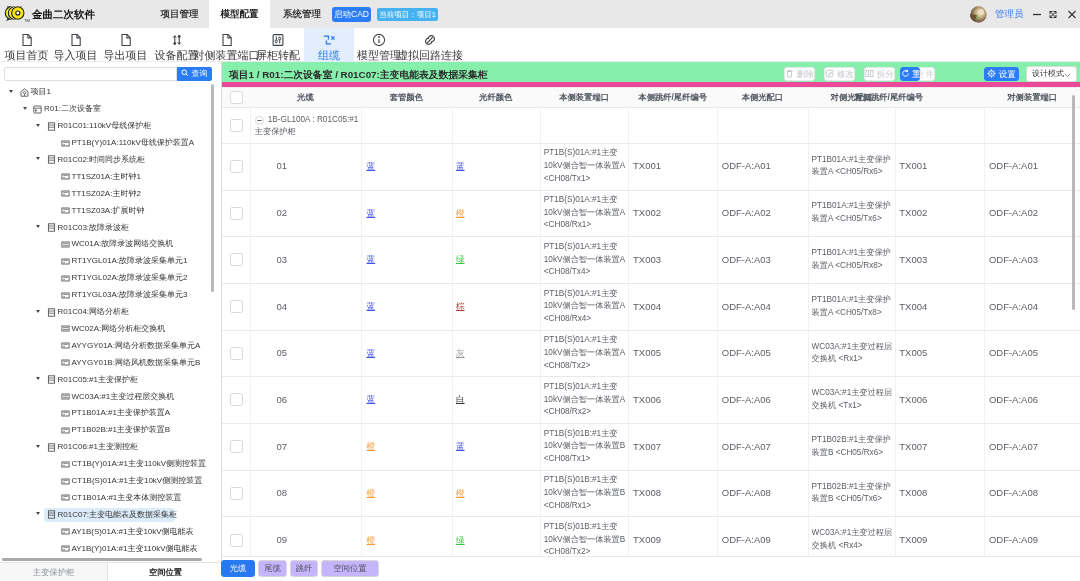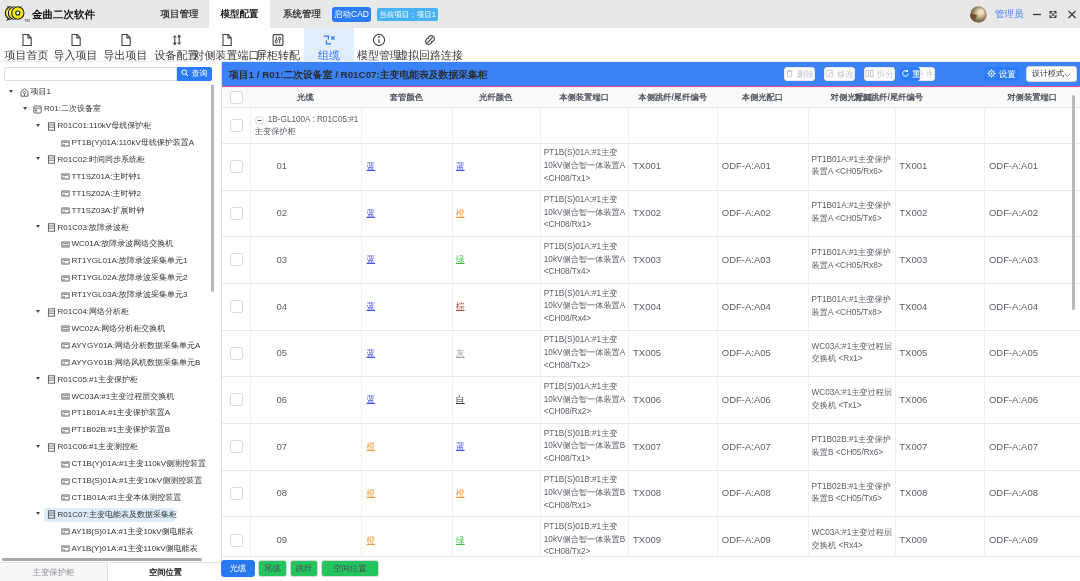--- a/index.html
+++ b/index.html
@@ -20,37 +20,37 @@
 .titem.act .lbl{color:#2878f5}
 .leftpanel{left:0;top:62px;width:222px;height:500px;background:#fff;border-right:1px solid #dcdcdc}
 .srch-in{left:4px;top:5px;width:173px;height:14px;border:1px solid #dcdfe6;border-radius:2px 0 0 2px;background:#fff}
 .srch-btn{left:177px;top:5px;width:35px;height:14px;background:#2b7cf7;border-radius:0 2px 2px 0;color:#fff;font-size:8px;line-height:14px;text-align:center}
 .trow{height:17px;line-height:17px;font-size:8px;color:#333;white-space:nowrap}
 .arr{position:absolute;top:6.5px;width:0;height:0;border-left:2.8px solid transparent;border-right:2.8px solid transparent;border-top:3.8px solid #4a4a4a}
 .ticon{position:absolute;top:4.5px;line-height:0}
 .ttext{position:absolute;top:0}
 .tsel{position:absolute;left:44px;top:2px;width:131px;height:14px;background:#ddecfa;border-radius:3px}
 .vscroll{background:#b9b9b9;border-radius:2px}
-.crumbbar{left:222px;top:62px;width:858px;height:25px;background:#3b82f6;border-bottom:1px solid #ec4899}
+.crumbbar{left:222px;top:62px;width:858px;height:25px;background:#86efac;border-bottom:5px solid #ec4899}
 .crumb{left:7px;top:0;height:25px;line-height:25px;font-size:9.8px;font-weight:bold;color:#2c2c2c;white-space:nowrap}
 .hbtn{top:66.5px;height:14px;border:1px solid #e9e9e9;border-radius:3px;background:#fff;color:#c3c7ce;font-size:8.5px;line-height:12px;text-align:center;white-space:nowrap}
 .hbtn.blue{background:#2b7cf7;border-color:#2b7cf7;color:#fff}
 .sel-mode{top:66px;height:16px;border:1px solid #d9d9d9;border-radius:3px;background:#fff;color:#333;font-size:8px;line-height:14px;text-align:left;padding-left:5px}
 .thead{left:222px;top:87px;width:858px;height:20.5px;background:#fafafa;border-top:1px solid #ececec;border-bottom:1px solid #e8e8e8}
 .th{position:absolute;top:0;height:20.5px;line-height:20.5px;font-size:8.3px;font-weight:bold;color:#50555e;text-align:center}
 .cbx{position:absolute;width:13px;height:13px;border:1px solid #d5d9e0;border-radius:2.5px;background:#fff}
 .vline{position:absolute;width:1px;background:#f1f1f1}
 .hline{position:absolute;left:222px;width:858px;height:1px;background:#e9e9e9}
 .cell{position:absolute;font-size:9.5px;color:#5a5e66;white-space:nowrap}
 .cell3{position:absolute;font-size:8.2px;color:#5a5e66;line-height:12.7px;white-space:nowrap;overflow:hidden}
 .clink{font-size:8.6px;text-decoration:underline}
 .botleft{left:0;top:562px;width:222px;height:19px;background:#fff}
 .bltab{position:absolute;top:7px;height:20px;line-height:19px;font-size:8.3px;text-align:center;border-top:1px solid #e3e3e3}
 .botright{left:222px;top:555.5px;width:858px;height:25.5px;background:#fff;border-top:1px solid #e9e9e9}
-.brtab{position:absolute;top:6px;height:17px;border:1px solid #d9d9d9;border-radius:3px;background:#22c55e;color:#4a4f58;font-size:8.3px;line-height:15px;text-align:center}
+.brtab{position:absolute;top:6px;height:17px;border:1px solid #d9d9d9;border-radius:3px;background:#c4b5fd;color:#4a4f58;font-size:8.3px;line-height:15px;text-align:center}
 .brtab.act{background:#2878f0;border-color:#2878f0;color:#fff}
 </style></head><body>
 
 <div class="ab titlebar"></div>
 <svg class="ab" style="left:4px;top:5px" width="26" height="18" viewBox="0 0 26 18">
 <rect x="3.5" y="1.5" width="14" height="12" fill="none" stroke="#6a6a6a" stroke-width="0.8"></rect>
 <path d="M2 16 L5 12 L7 14 Z" fill="#1a1a1a"></path>
 <circle cx="7.5" cy="8" r="6.2" fill="#f6e60a" stroke="#1a1a1a" stroke-width="1.1"></circle>
 <circle cx="10.5" cy="8" r="6.2" fill="#f6e60a" stroke="#fff" stroke-width="2"></circle>
 <circle cx="10.5" cy="8" r="6.2" fill="#f6e60a" stroke="#1a1a1a" stroke-width="1.1"></circle>

